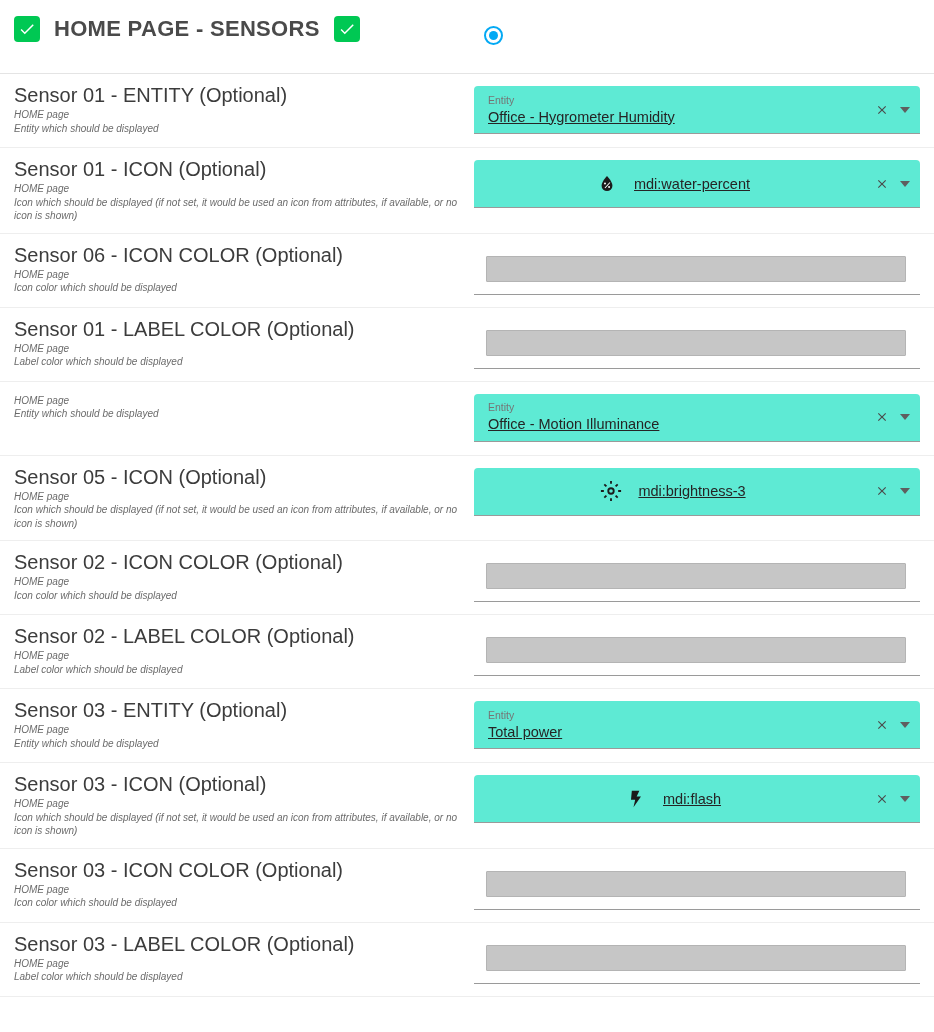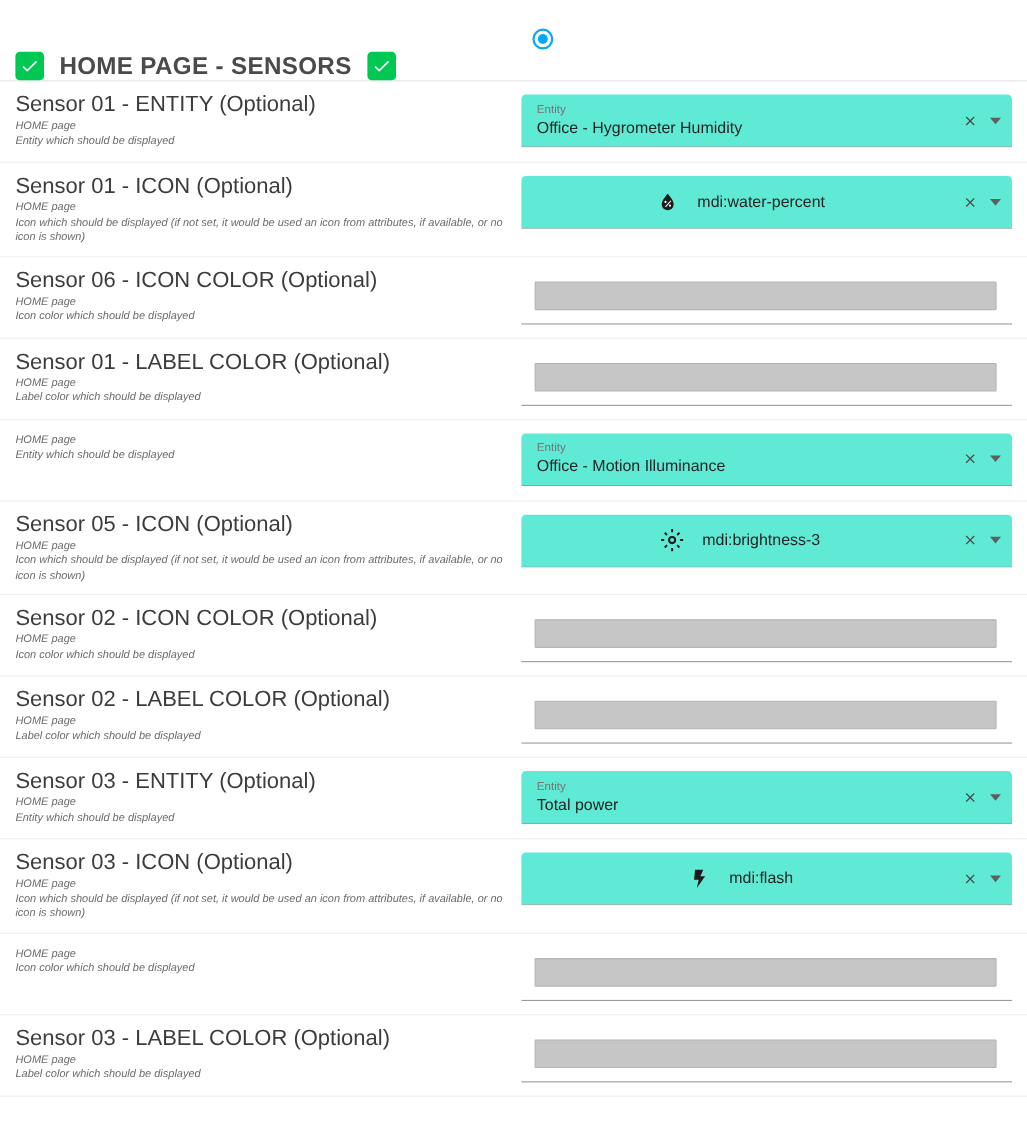--- a/index.html
+++ b/index.html
@@ -11,23 +11,23 @@
   }
   body {
     width: 934px;
     min-height: 1032px;
     color: #212121;
   }
 
   
   .header {
     display: flex;
-    align-items: flex-end;
+    align-items: flex-start;
     height: 74px;
-    padding: 0 14px;
+    padding: 16px 14px;
     border-bottom: 1px solid #e4e4e4;
     position: relative;
   }
   .check-box {
     width: 26px;
     height: 26px;
     border-radius: 4px;
     background: #00c853;
     display: inline-flex;
     align-items: center;
@@ -117,20 +117,21 @@
     line-height: 12px;
     margin-bottom: 2px;
   }
   .field-value {
     font-size: 14.5px;
     color: #252525;
     line-height: 18px;
     white-space: nowrap;
     overflow: hidden;
     text-overflow: ellipsis;
+    text-decoration: underline;
   }
   .field.icon-field {
     flex-direction: row;
     align-items: center;
     padding: 6px 62px 6px 14px;
     justify-content: center;
   }
   .field .mdi-icon {
     width: 22px;
     height: 22px;
@@ -388,20 +389,21 @@
                 <path fill="#4a4a4a" d="M19 6.4 17.6 5 12 10.6 6.4 5 5 6.4 10.6 12 5 17.6 6.4 19 12 13.4 17.6 19 19 17.6 13.4 12z"></path>
               </svg>
             </span>
             <span class="caret"></span>
           </div>
         </div>
       </div>
     </div>
     <div class="row">
       <div class="row-left">
+        <div class="row-title">Sensor 03 - ICON COLOR (Optional)</div>
         <div class="row-sub">HOME page</div>
         <div class="row-sub">Icon color which should be displayed</div>
       </div>
       <div class="row-right">
         <div class="color-field">
           <div class="color-input"></div>
         </div>
       </div>
     </div>
     <div class="row">

